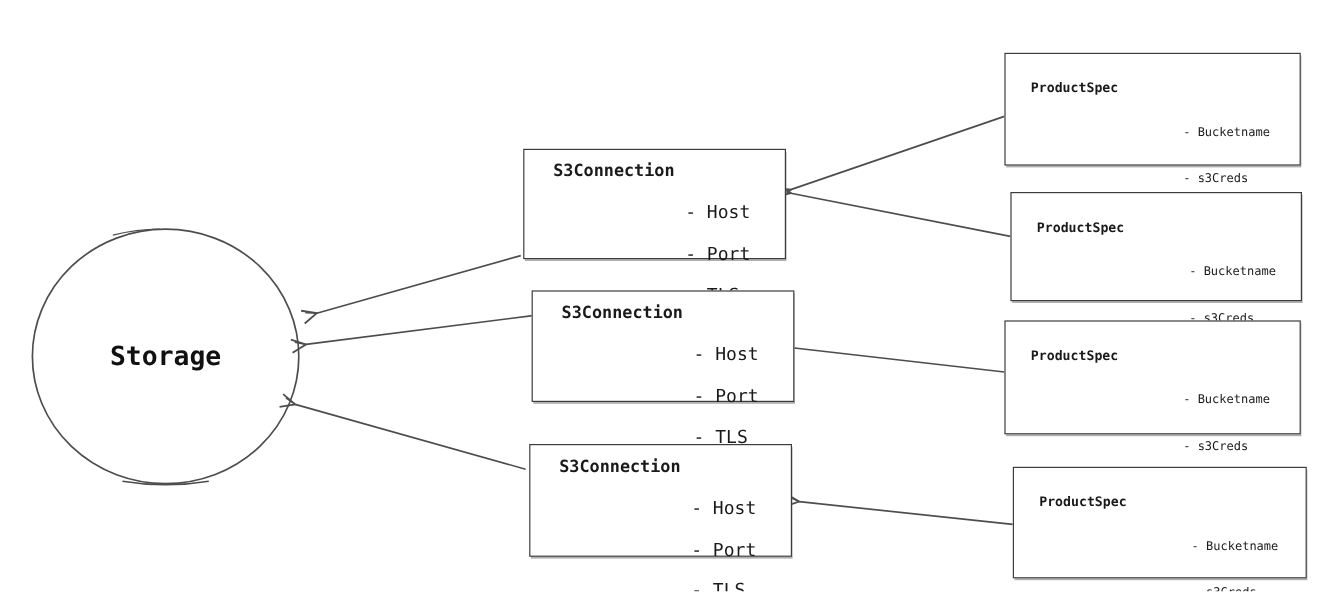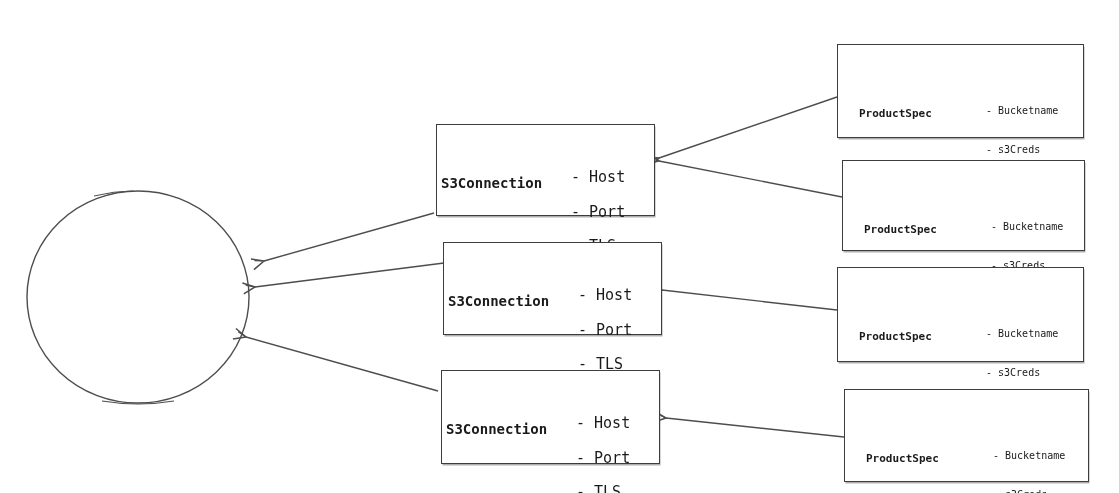--- a/index.html
+++ b/index.html
@@ -24,29 +24,28 @@
   .node {
     position: absolute;
     background: #ffffff;
     border: 1.6px solid #3d3d3d;
     box-shadow: 1px 2px 0 -0.5px rgba(110,110,110,0.55);
   }
   .node-title {
     position: absolute;
     font-weight: bold;
     white-space: nowrap;
-    margin-top: 40px;
   }
   .node-attrs {
     position: absolute;
     font-weight: normal;
     white-space: pre;
   }
   .s3 .node-title {
-    left: 4px;
+    left: 24px;
     top: 10px;
     font-size: 14px;
   }
   .s3 .node-attrs {
     left: 134px;
     top: 24px;
     font-size: 15px;
     line-height: 11.5px;
   }
   .ps .node-title {
@@ -93,20 +92,21 @@
 
     <line x1="434" y1="213" x2="264" y2="261" stroke="#4d4d4d" stroke-width="1.4" marker-end="url(#arrowhead)"></line>
     <line x1="444" y1="263" x2="255" y2="287" stroke="#4d4d4d" stroke-width="1.4" marker-end="url(#arrowhead)"></line>
     <line x1="438" y1="391" x2="246" y2="337" stroke="#4d4d4d" stroke-width="1.4" marker-end="url(#arrowhead)"></line>
     <line x1="837" y1="97" x2="659" y2="158" stroke="#4d4d4d" stroke-width="1.4" marker-end="url(#arrowhead)"></line>
     <line x1="842" y1="197" x2="659" y2="161" stroke="#4d4d4d" stroke-width="1.4" marker-end="url(#arrowhead)"></line>
     <line x1="837" y1="310" x2="662" y2="290" stroke="#4d4d4d" stroke-width="1.4" marker-end="url(#arrowhead)"></line>
     <line x1="844" y1="437" x2="666" y2="418" stroke="#4d4d4d" stroke-width="1.4" marker-end="url(#arrowhead)"></line>
   </svg>
 
+  <div class="storage-label">Storage</div>
 
   <div class="node s3" style="left:436px; top:124px; width:217px; height:90px">
     <div class="node-title">S3Connection</div>
     <div class="node-attrs">
       <div>- Host</div>
       <div>- Port</div>
       <div>- TLS</div>
     </div>
   </div>
 

